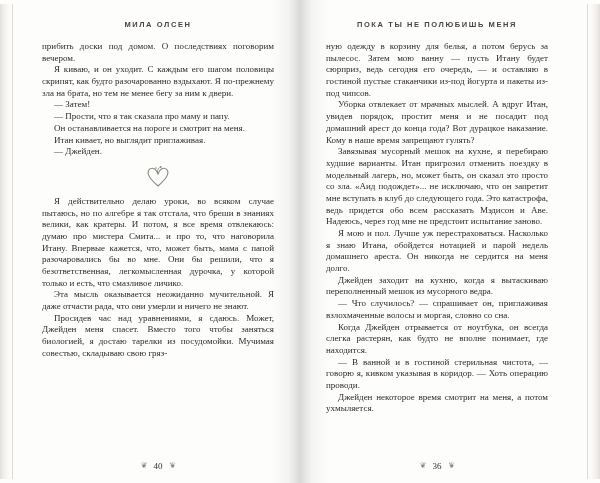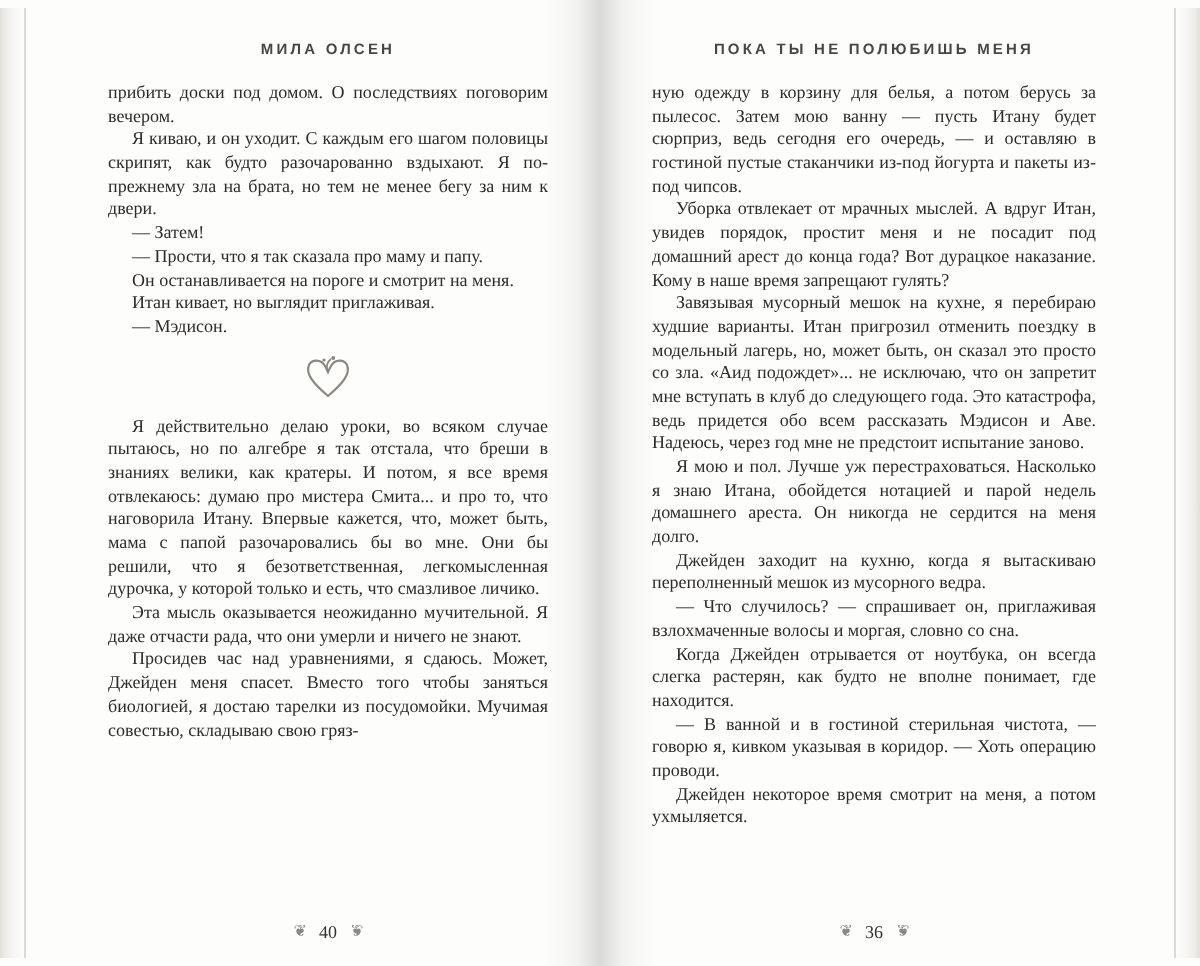--- a/index.html
+++ b/index.html
@@ -12,21 +12,21 @@
     overflow:hidden;
     box-shadow:0 0 6px rgba(0,0,0,.15);
   }
   .pages{display:flex;height:100%;}
   .page{
     width:50%;
     box-sizing:border-box;
     display:flex;flex-direction:column;
     padding:20px 0 12px 0;
   }
-  .page.left{padding-left:54px;padding-right:26px;}
+  .page.left{padding-left:42px;padding-right:26px;}
   .page.right{padding-left:26px;padding-right:52px;}
   .page-header{
     text-align:center;
     font-family:"Liberation Sans", sans-serif;
     font-size:7.5px;
     font-weight:bold;
     letter-spacing:1.6px;
     color:#4a4542;
     margin-bottom:12px;
     white-space:nowrap;
@@ -101,21 +101,21 @@
 
     <div class="page left">
       <div class="page-header">МИЛА ОЛСЕН</div>
       <div class="page-body">
         <p class="noindent">прибить доски под домом. О последствиях поговорим вечером.</p>
         <p>Я киваю, и он уходит. С каждым его шагом половицы скрипят, как будто разочарованно вздыхают. Я по-прежнему зла на брата, но тем не менее бегу за ним к двери.</p>
         <p>— Затем!</p>
         <p>— Прости, что я так сказала про маму и папу.</p>
         <p>Он останавливается на пороге и смотрит на меня.</p>
         <p>Итан кивает, но выглядит приглаживая.</p>
-        <p>— Мэдисон.</p>
+        <p>— Джейден.</p>
         <div class="ornament-center">
           <svg class="heart-svg" width="26" height="24" viewBox="0 0 26 24">
             <path d="M13 21 C6 15, 1.5 10, 3.5 5.5 C5 2.5, 9.5 2.5, 11.5 6 C12.3 7.4, 13 9, 13 9 C13 9, 13.7 7.4, 14.5 6 C16.5 2.5, 21 2.5, 22.5 5.5 C24.5 10, 20 15, 13 21 Z" fill="none" stroke="#8d8781" stroke-width="1.1"></path>
             <path d="M13 9 C12 6.5, 12.5 4, 14.5 2.5" fill="none" stroke="#8d8781" stroke-width="0.9"></path>
             <circle cx="15.6" cy="2" r="1" fill="#8d8781"></circle>
             <circle cx="11" cy="3" r="0.8" fill="#8d8781"></circle>
           </svg>
         </div>
         <p>Я действительно делаю уроки, во всяком случае пытаюсь, но по алгебре я так отстала, что бреши в знаниях велики, как кратеры. И потом, я все время отвлекаюсь: думаю про мистера Смита... и про то, что наговорила Итану. Впервые кажется, что, может быть, мама с папой разочаровались бы во мне. Они бы решили, что я безответственная, легкомысленная дурочка, у которой только и есть, что смазливое личико.</p>
         <p>Эта мысль оказывается неожиданно мучительной. Я даже отчасти рада, что они умерли и ничего не знают.</p>

